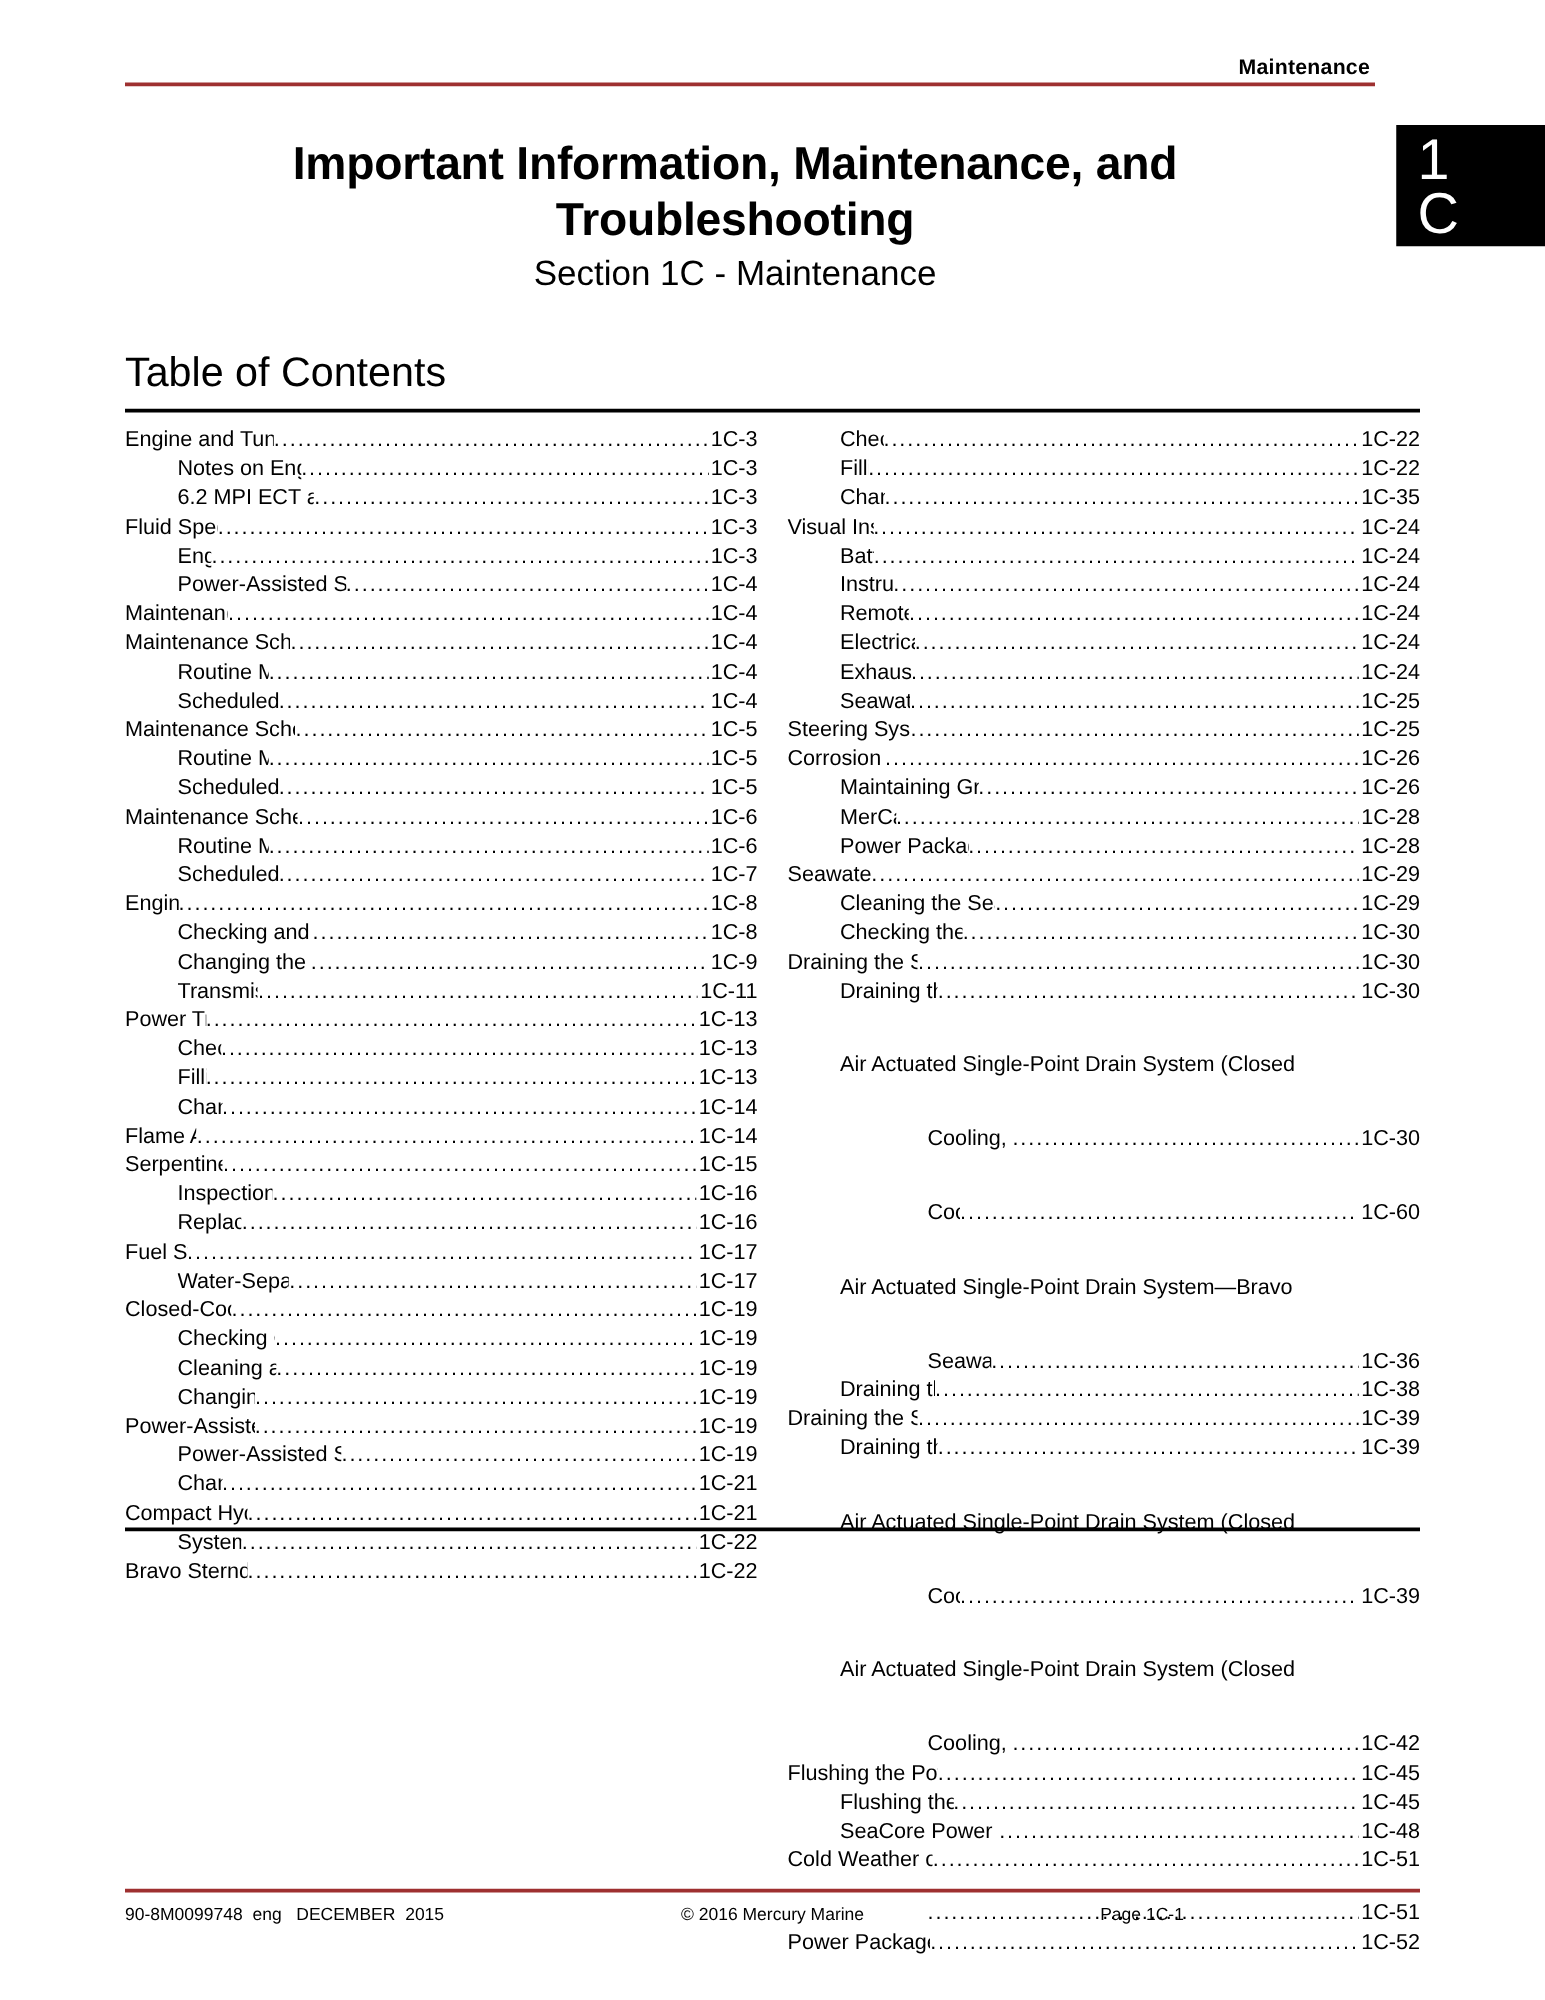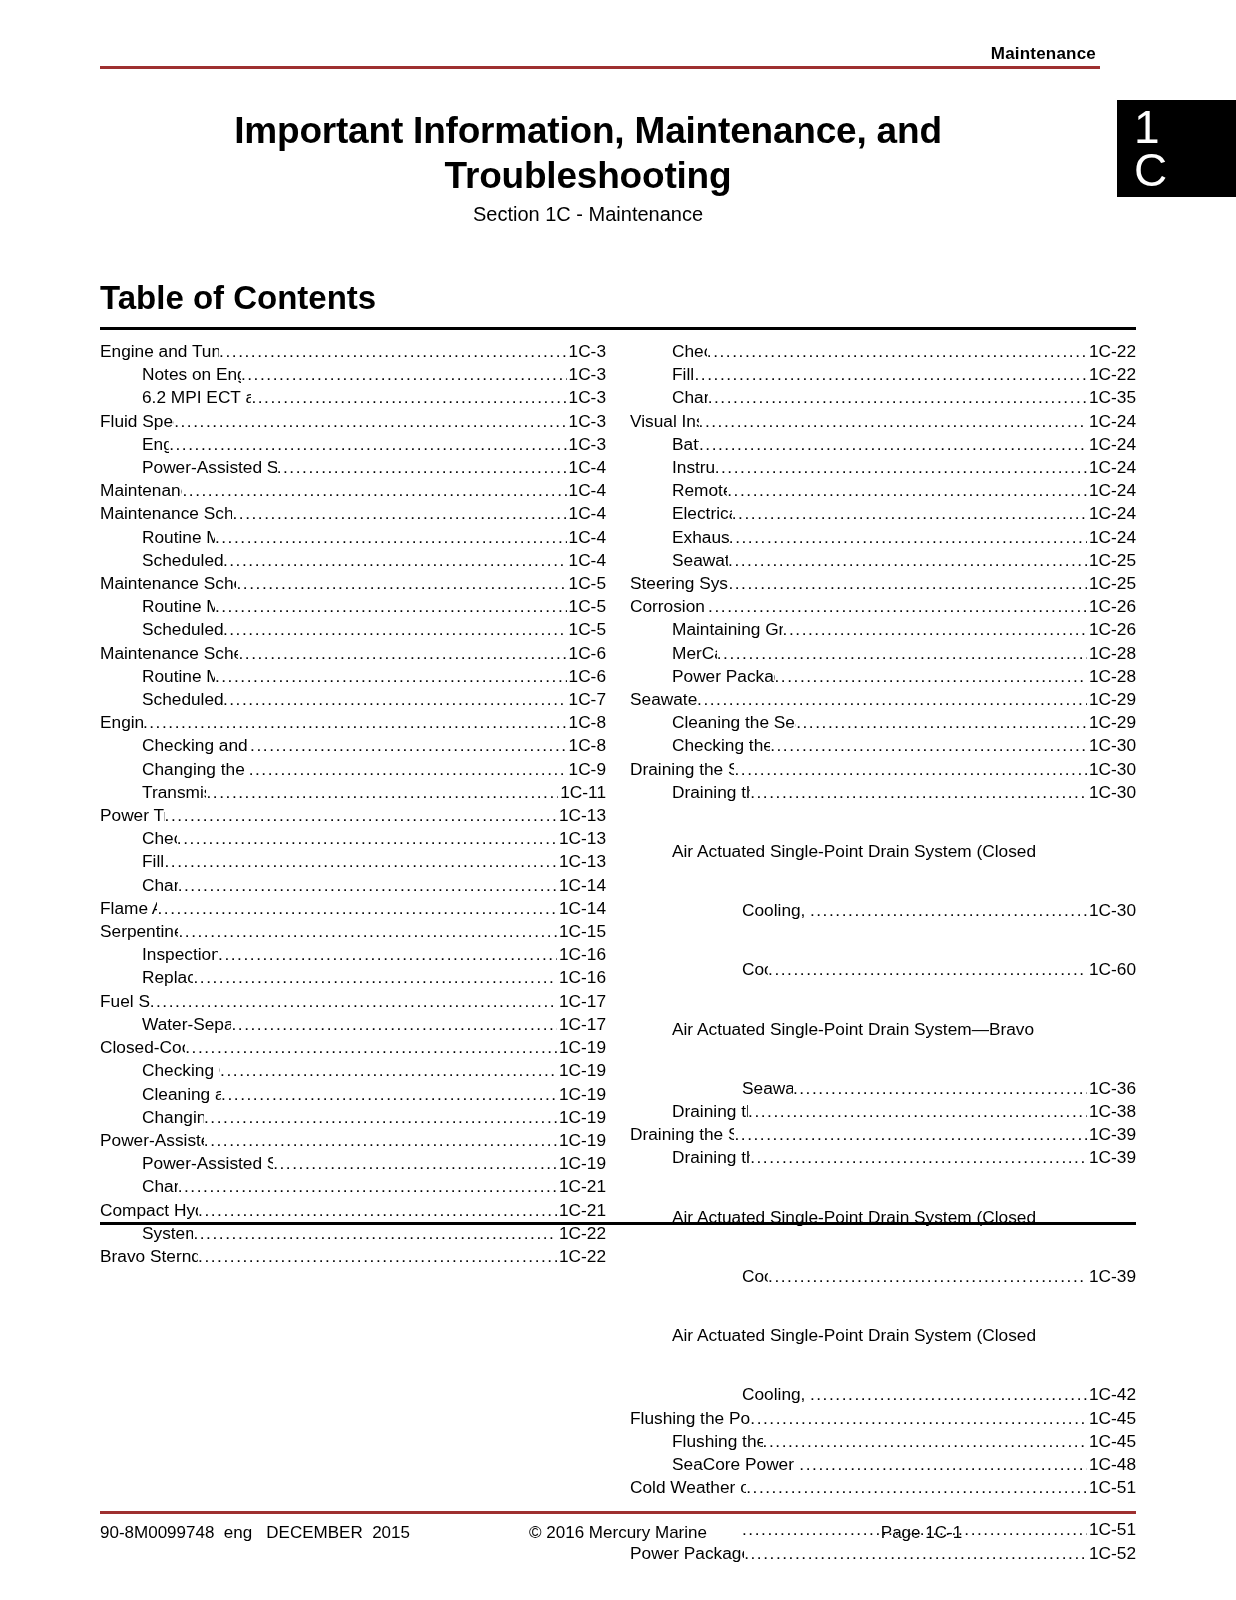--- a/index.html
+++ b/index.html
@@ -79,29 +79,29 @@
     font-weight: 700;
     line-height: 1.22;
     letter-spacing: -0.2px;
   }
   .section-title {
     position: absolute;
     left: 100px;
     right: 160px;
     top: 203px;
     text-align: center;
-    font-size: 20px;
+    font-size: 28px;
     font-weight: 400;
   }
   .toc-heading {
     position: absolute;
     left: 100px;
     top: 252px;
     font-size: 33px;
-    font-weight: 700;
+    font-weight: 400;
   }
 
   
   .toc-rule {
     position: absolute;
     left: 100px;
     right: 100px;
     height: 3px;
     background: #000000;
   }
@@ -176,21 +176,21 @@
     height: 3px;
     background: #9e3030;
   }
   .footer {
     position: absolute;
     left: 100px;
     right: 100px;
     top: 1523px;
     display: flex;
     align-items: baseline;
-    font-size: 17px;
+    font-size: 14px;
   }
   .footer-left { flex: 1 1 0; text-align: left; white-space: pre; }
   .footer-center { flex: 0 0 auto; text-align: left; }
   .footer-right { flex: 1 1 0; text-align: center; }
 </style>
 </head>
 <body>
 
 <div class="page">
 

